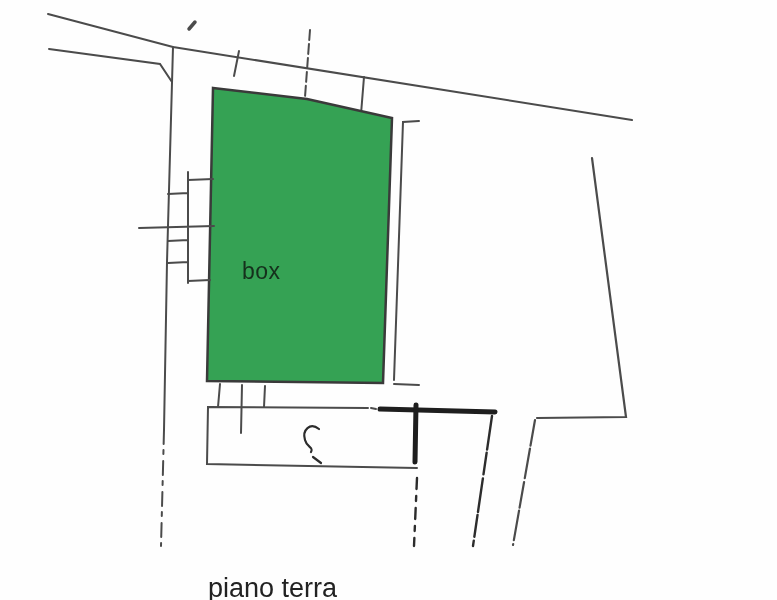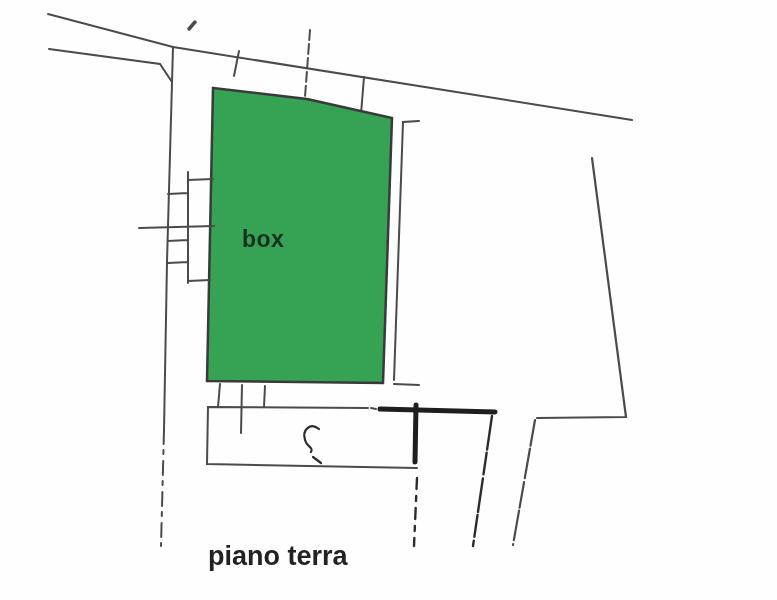--- a/index.html
+++ b/index.html
@@ -15,23 +15,24 @@
     overflow: hidden;
     font-family: "Liberation Sans", sans-serif;
   }
   .stage svg {
     position: absolute;
     inset: 0;
   }
   .label {
     position: absolute;
     white-space: nowrap;
-    font-weight: bold;
+    font-weight: normal;
     line-height: 1;
     color: #1e1e1e;
+    margin-top: 32px;
   }
   .box-label {
     left: 242px;
     top: 228px;
     font-size: 23px;
     letter-spacing: 0.5px;
     color: #15301c;
   }
   .floor-label {
     left: 208px;

